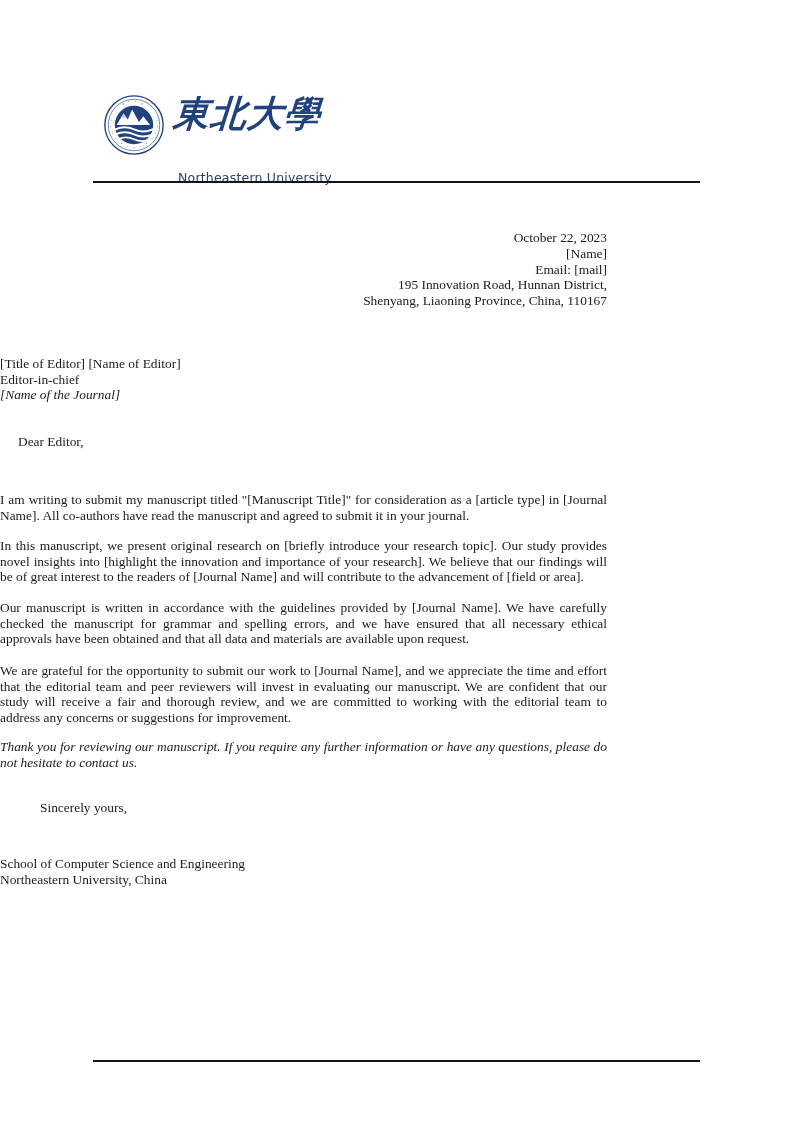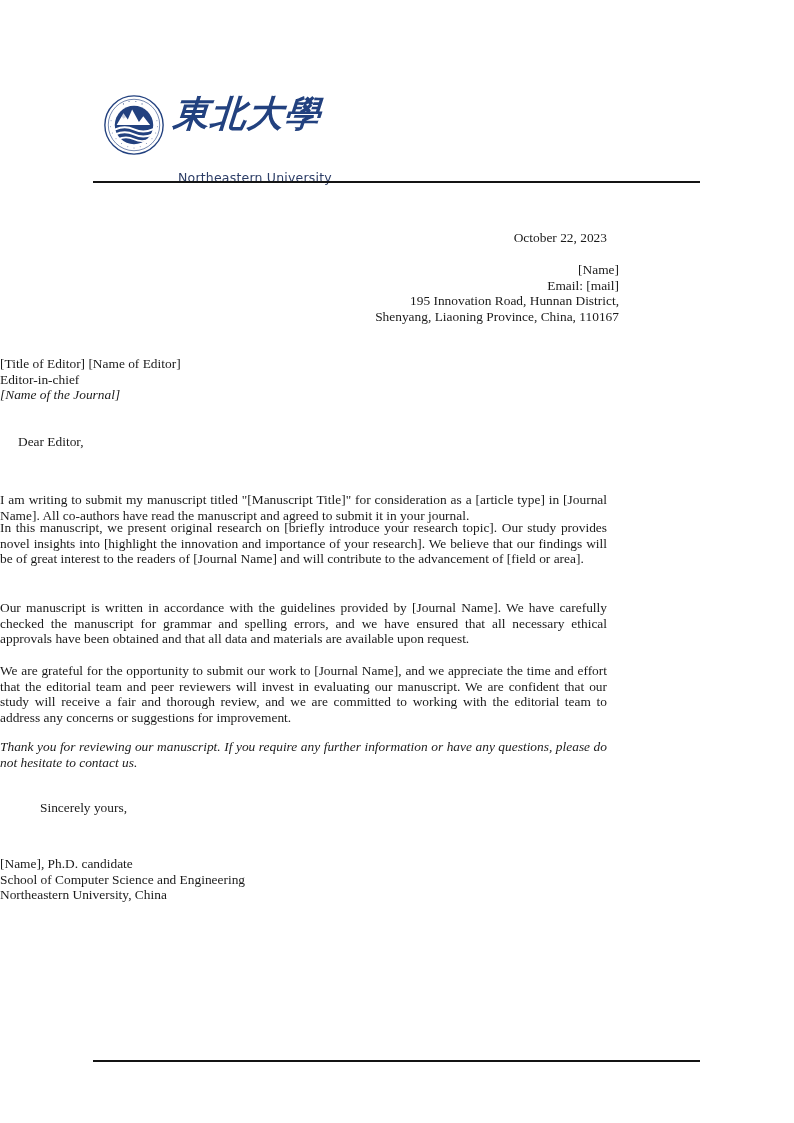--- a/index.html
+++ b/index.html
@@ -127,48 +127,47 @@
       <div class="wordmark-cn">東北大學</div>
     </div>
 
     <div class="wordmark-en">Northeastern University</div>
   </div>
 
   <div class="rule rule-top"></div>
 
   <div class="blk right" style="top:230px;">October 22, 2023</div>
 
-  <div class="blk right" style="top:262px;padding-left:12px;">
+  <div class="blk right" style="top:246px;">
     <p>[Name]</p>
     <p>Email: [mail]</p>
     <p>195 Innovation Road, Hunnan District,</p>
     <p>Shenyang, Liaoning Province, China, 110167</p>
   </div>
 
   <div class="blk left" style="top:356px;">
     <p>[Title of Editor] [Name of Editor]</p>
     <p>Editor-in-chief</p>
     <p class="ital">[Name of the Journal]</p>
   </div>
 
   <div class="blk left" style="top:434px;padding-left:18px;">Dear Editor,</div>
 
   <div class="blk just" style="top:492px;">I am writing to submit my manuscript titled "[Manuscript Title]" for consideration as a [article type] in [Journal Name]. All co-authors have read the manuscript and agreed to submit it in your journal.</div>
 
-  <div class="blk just" style="top:520px;">In this manuscript, we present original research on [briefly introduce your research topic].  Our study provides novel insights into [highlight the innovation and importance of your research].  We believe that our findings will be of great interest to the readers of [Journal Name] and will contribute to the advancement of [field or area].</div>
+  <div class="blk just" style="top:538px;">In this manuscript, we present original research on [briefly introduce your research topic].  Our study provides novel insights into [highlight the innovation and importance of your research].  We believe that our findings will be of great interest to the readers of [Journal Name] and will contribute to the advancement of [field or area].</div>
 
   <div class="blk just" style="top:600px;">Our manuscript is written in accordance with the guidelines provided by [Journal Name].  We have carefully checked the manuscript for grammar and spelling errors, and we have ensured that all necessary ethical approvals have been obtained and that all data and materials are available upon request.</div>
 
   <div class="blk just" style="top:663px;">We are grateful for the opportunity to submit our work to [Journal Name], and we appreciate the time and effort that the editorial team and peer reviewers will invest in evaluating our manuscript.  We are confident that our study will receive a fair and thorough review, and we are committed to working with the editorial team to address any concerns or suggestions for improvement.</div>
 
   <div class="blk just" style="top:739px;font-style:italic;">Thank you for reviewing our manuscript.  If you require any further information or have any questions, please do not hesitate to contact us.</div>
 
   <div class="blk left" style="top:800px;padding-left:40px;">Sincerely yours,</div>
 
   <div class="blk left" style="top:856px;">
-    <p>[Name], Ph.D. candidate</p>
     <p>School of Computer Science and Engineering</p>
     <p>Northeastern University, China</p>
   </div>
 
   <div class="rule rule-bottom"></div>
 
 </div>
 
 </body></html>

